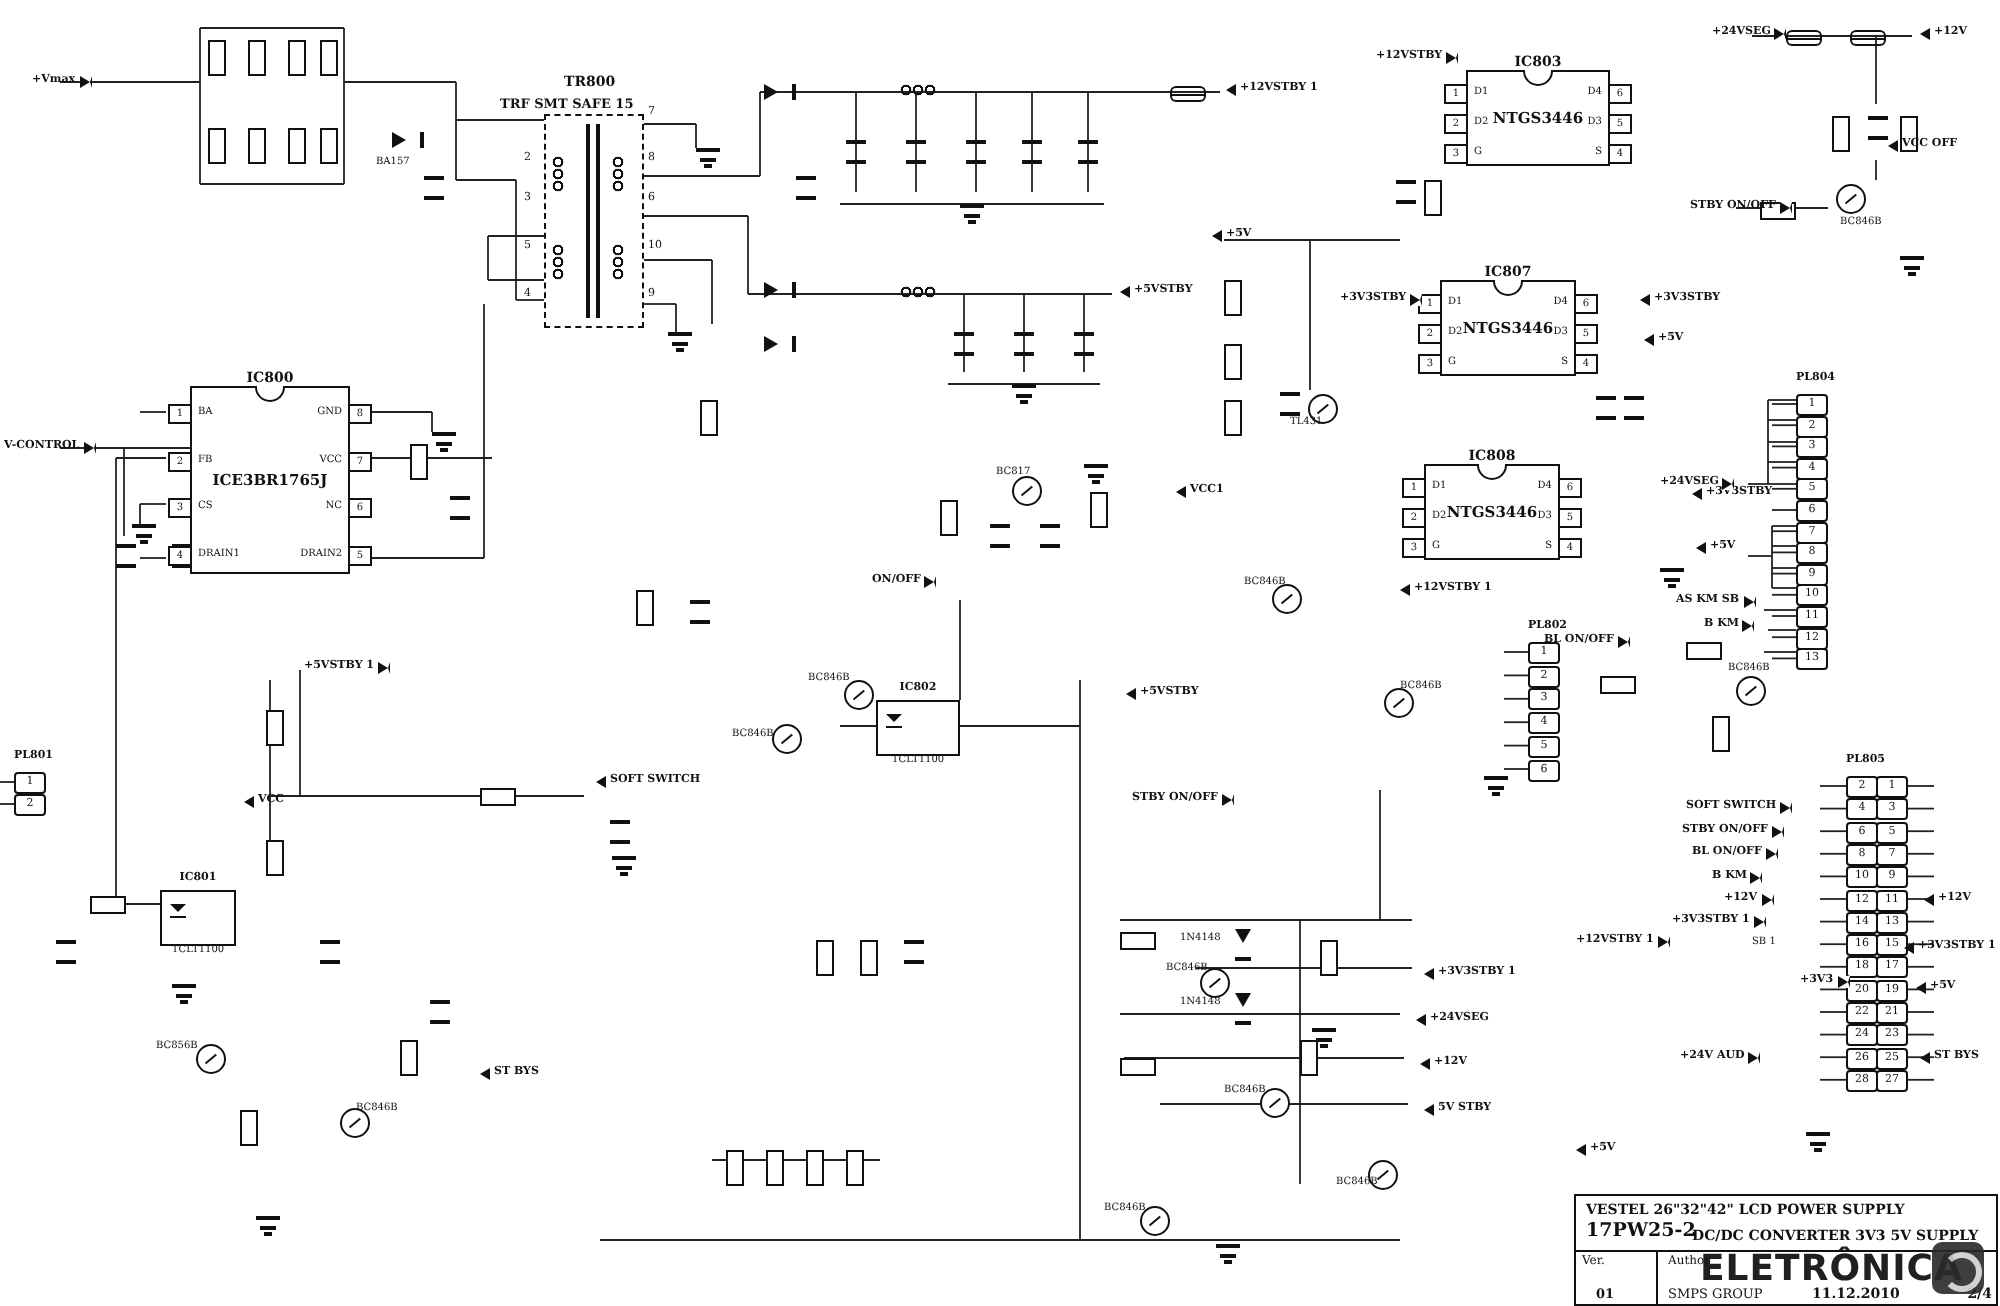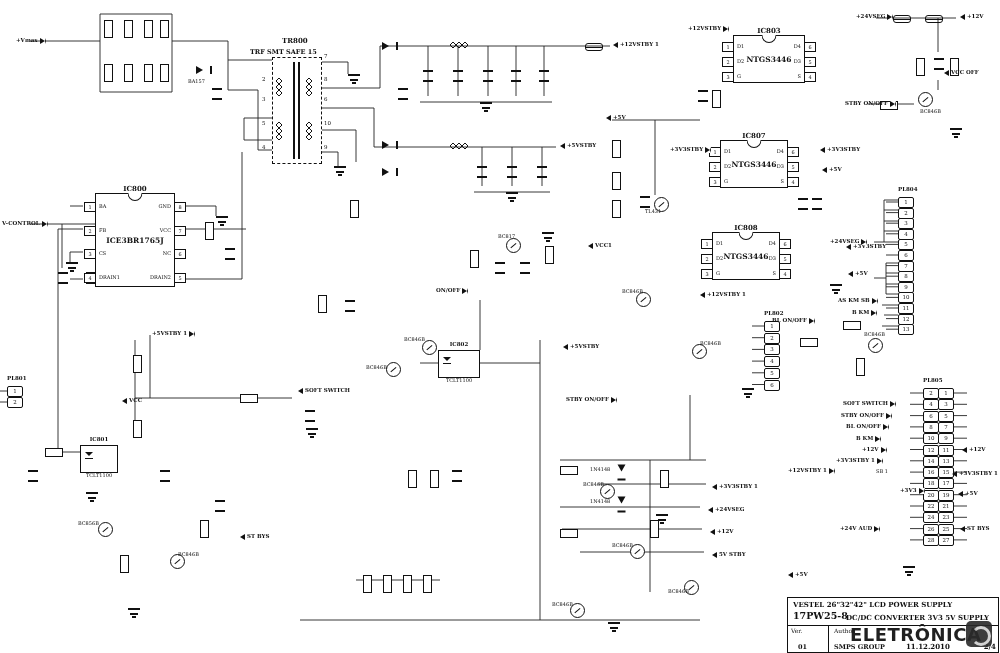--- a/index.html
+++ b/index.html
@@ -52,21 +52,21 @@
   .tpin{position:absolute;font-size:5.5px;z-index:3;}
   .tblock{position:absolute;left:787px;top:597px;width:210px;height:54px;border:1.4px solid #111;background:#fff;z-index:5;}
   .tb-top{position:absolute;left:0;top:0;right:0;height:27px;border-bottom:1px solid #111;}
   .tb-l1{position:absolute;left:5px;top:2px;font-size:7px;font-weight:bold;white-space:nowrap;}
   .tb-model{position:absolute;left:5px;top:12px;font-size:9.5px;font-weight:bold;}
   .tb-l2{position:absolute;left:58px;top:15px;font-size:7px;font-weight:bold;white-space:nowrap;}
   .tb-ver{position:absolute;left:0;top:27px;width:40px;bottom:0;border-right:1px solid #111;}
   .tb-verlab{position:absolute;left:3px;top:2px;font-size:6px;}
   .tb-verval{position:absolute;left:10px;bottom:1px;font-size:6.5px;font-weight:bold;}
   .tb-authlab{position:absolute;left:46px;top:29px;font-size:6px;}
-  .tb-authval{position:absolute;left:46px;bottom:1px;font-size:6.5px;font-weight:bold;white-space:nowrap;}
+  .tb-authval{position:absolute;left:46px;bottom:1px;font-size:6.5px;font-weight:normal;white-space:nowrap;}
   .tb-date{position:absolute;left:118px;bottom:1px;font-size:7px;font-weight:bold;}
   .tb-page{position:absolute;right:2px;bottom:1px;font-size:7px;font-weight:bold;}
   .wmark{position:absolute;left:62px;top:26px;font-size:18px;font-weight:bold;letter-spacing:0.5px;
      font-family:"DejaVu Sans","Liberation Sans",sans-serif;color:#151515;z-index:6;opacity:0.95;white-space:nowrap;}
   .wlogo{position:absolute;left:178px;top:23px;width:26px;height:26px;background:#2a2a2a;border-radius:5px;z-index:7;opacity:0.9;}
   .wlogo:after{content:'';position:absolute;left:5px;top:5px;width:14px;height:14px;border:3px solid #cfcfcf;border-left-color:transparent;border-radius:50%;}
 </style>
 </head>
 <body>
 
@@ -213,21 +213,21 @@
       <polyline points="954,539.9 967,539.9"></polyline>
     </svg>
 
   <div class="trf"></div>
   <div class="trfref">TR800</div>
   <div class="trflabel">TRF SMT SAFE 15</div>
 
   <div class="tblock">
     <div class="tb-top">
       <div class="tb-l1">VESTEL 26"32"42" LCD POWER SUPPLY</div>
-      <div class="tb-model">17PW25-8</div>
+      <div class="tb-model">17PW25-2</div>
       <div class="tb-l2">DC/DC CONVERTER 3V3 5V SUPPLY</div>
     </div>
     <div class="tb-ver">
       <div class="tb-verlab">Ver.</div>
       <div class="tb-verval">01</div>
     </div>
     <div class="tb-authlab">Author</div>
     <div class="tb-authval">SMPS GROUP</div>
     <div class="tb-date">11.12.2010</div>
     <div class="tb-page">2/4</div>

